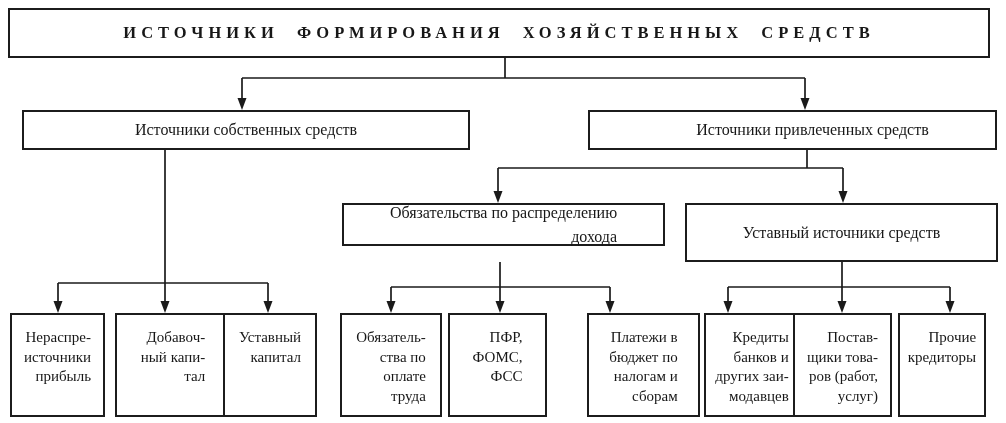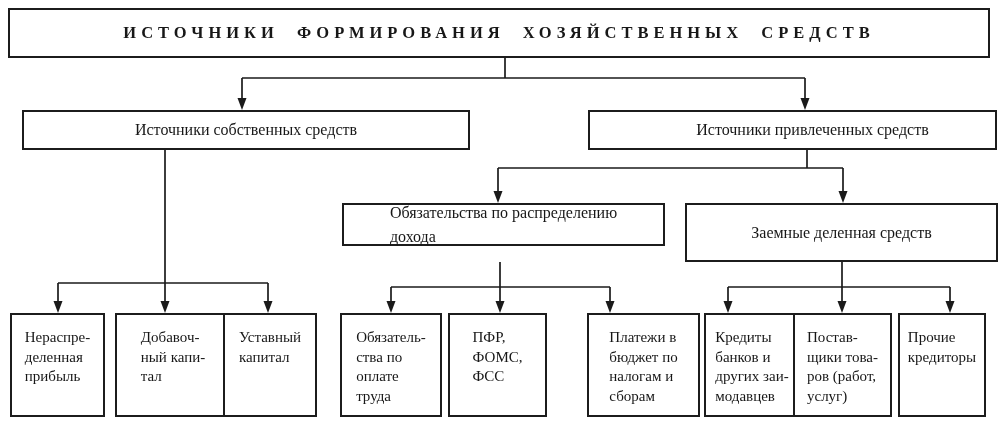--- a/index.html
+++ b/index.html
@@ -23,21 +23,21 @@
     height: 423px;
   }
   .box {
     position: absolute;
     border: 2px solid #1c1c1c;
     background: #ffffff;
     box-sizing: border-box;
     display: flex;
     align-items: center;
     justify-content: center;
-    text-align: left;
+    text-align: right;
     white-space: pre-line;
   }
   .title-box {
     left: 8px; top: 8px; width: 982px; height: 50px;
     font-weight: bold;
     font-size: 16.5px;
     letter-spacing: 5px;
     word-spacing: 9px;
   }
   .l2-own        { left: 10px;  top: 110px; width: 448px; height: 40px; font-size: 16px; margin-left: 12px; }
@@ -123,26 +123,26 @@
   <div class="box l2-attracted">
     <span>Источники привлеченных средств</span>
   </div>
 
   <div class="box l3-distribution">
     <span>Обязательства по распределению
 дохода</span>
   </div>
 
   <div class="box l3-borrowed">
-    <span>Заемные деленная средств</span>
+    <span>Уставный источники средств</span>
   </div>
 
   <div class="box leaf leaf-1">
     <span>Нераспре-
-деленная
+источники
 прибыль</span>
   </div>
   <div class="box leaf leaf-2">
     <span>Добавоч-
 ный капи-
 тал</span>
   </div>
   <div class="box leaf leaf-3">
     <span>Уставный
 капитал</span>

